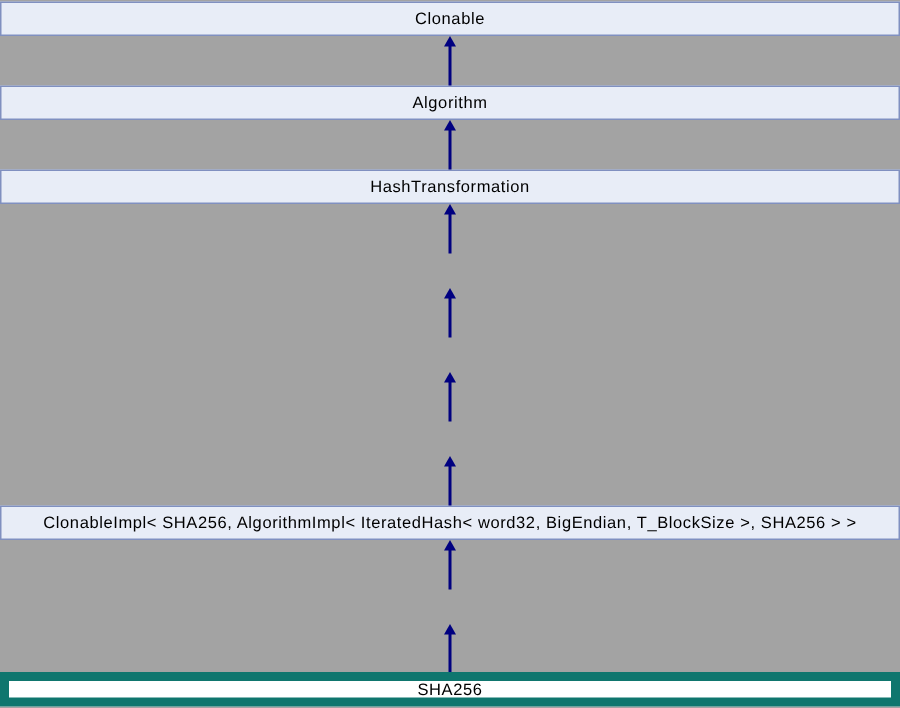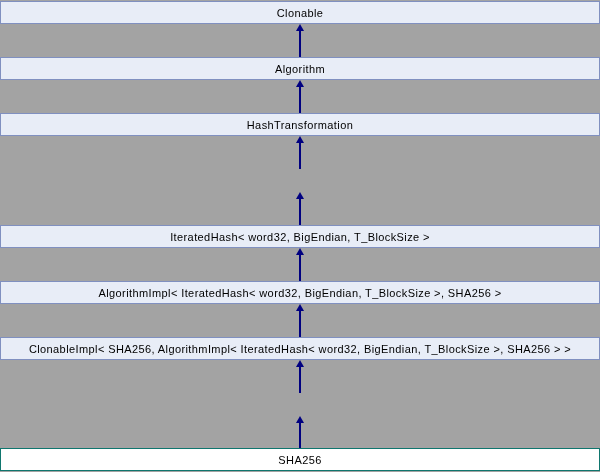--- a/index.html
+++ b/index.html
@@ -27,21 +27,21 @@
     align-items: center;
     justify-content: center;
     font-size: 11px;
     letter-spacing: 0.4px;
     color: #000000;
     white-space: nowrap;
     cursor: pointer;
   }
   .node.current {
     background: #ffffff;
-    border: 1px solid #0f766e;
+    border: 6px solid #0f766e;
     cursor: default;
   }
   .connector {
     position: absolute;
     left: 50%;
     width: 9px;
     margin-left: -4.5px;
   }
   .connector::before {
     content: "";
@@ -67,22 +67,20 @@
   }
 </style>
 </head>
 <body>
 
 <div class="diagram">
 
   <div class="node" style="top:1px">Clonable</div>
   <div class="node" style="top:57px">Algorithm</div>
   <div class="node" style="top:113px">HashTransformation</div>
-  <div class="node" style="top:225px">IteratedHash&lt; word32, BigEndian, T_BlockSize &gt;</div>
-  <div class="node" style="top:281px">AlgorithmImpl&lt; IteratedHash&lt; word32, BigEndian, T_BlockSize &gt;, SHA256 &gt;</div>
   <div class="node" style="top:337px">ClonableImpl&lt; SHA256, AlgorithmImpl&lt; IteratedHash&lt; word32, BigEndian, T_BlockSize &gt;, SHA256 &gt; &gt;</div>
   <div class="node current" style="top:448px">SHA256</div>
 
   <div class="connector" style="top:24px;  height:33px"></div>
   <div class="connector" style="top:80px;  height:33px"></div>
   <div class="connector" style="top:136px; height:33px"></div>
   <div class="connector" style="top:192px; height:33px"></div>
   <div class="connector" style="top:248px; height:33px"></div>
   <div class="connector" style="top:304px; height:33px"></div>
   <div class="connector" style="top:360px; height:33px"></div>

